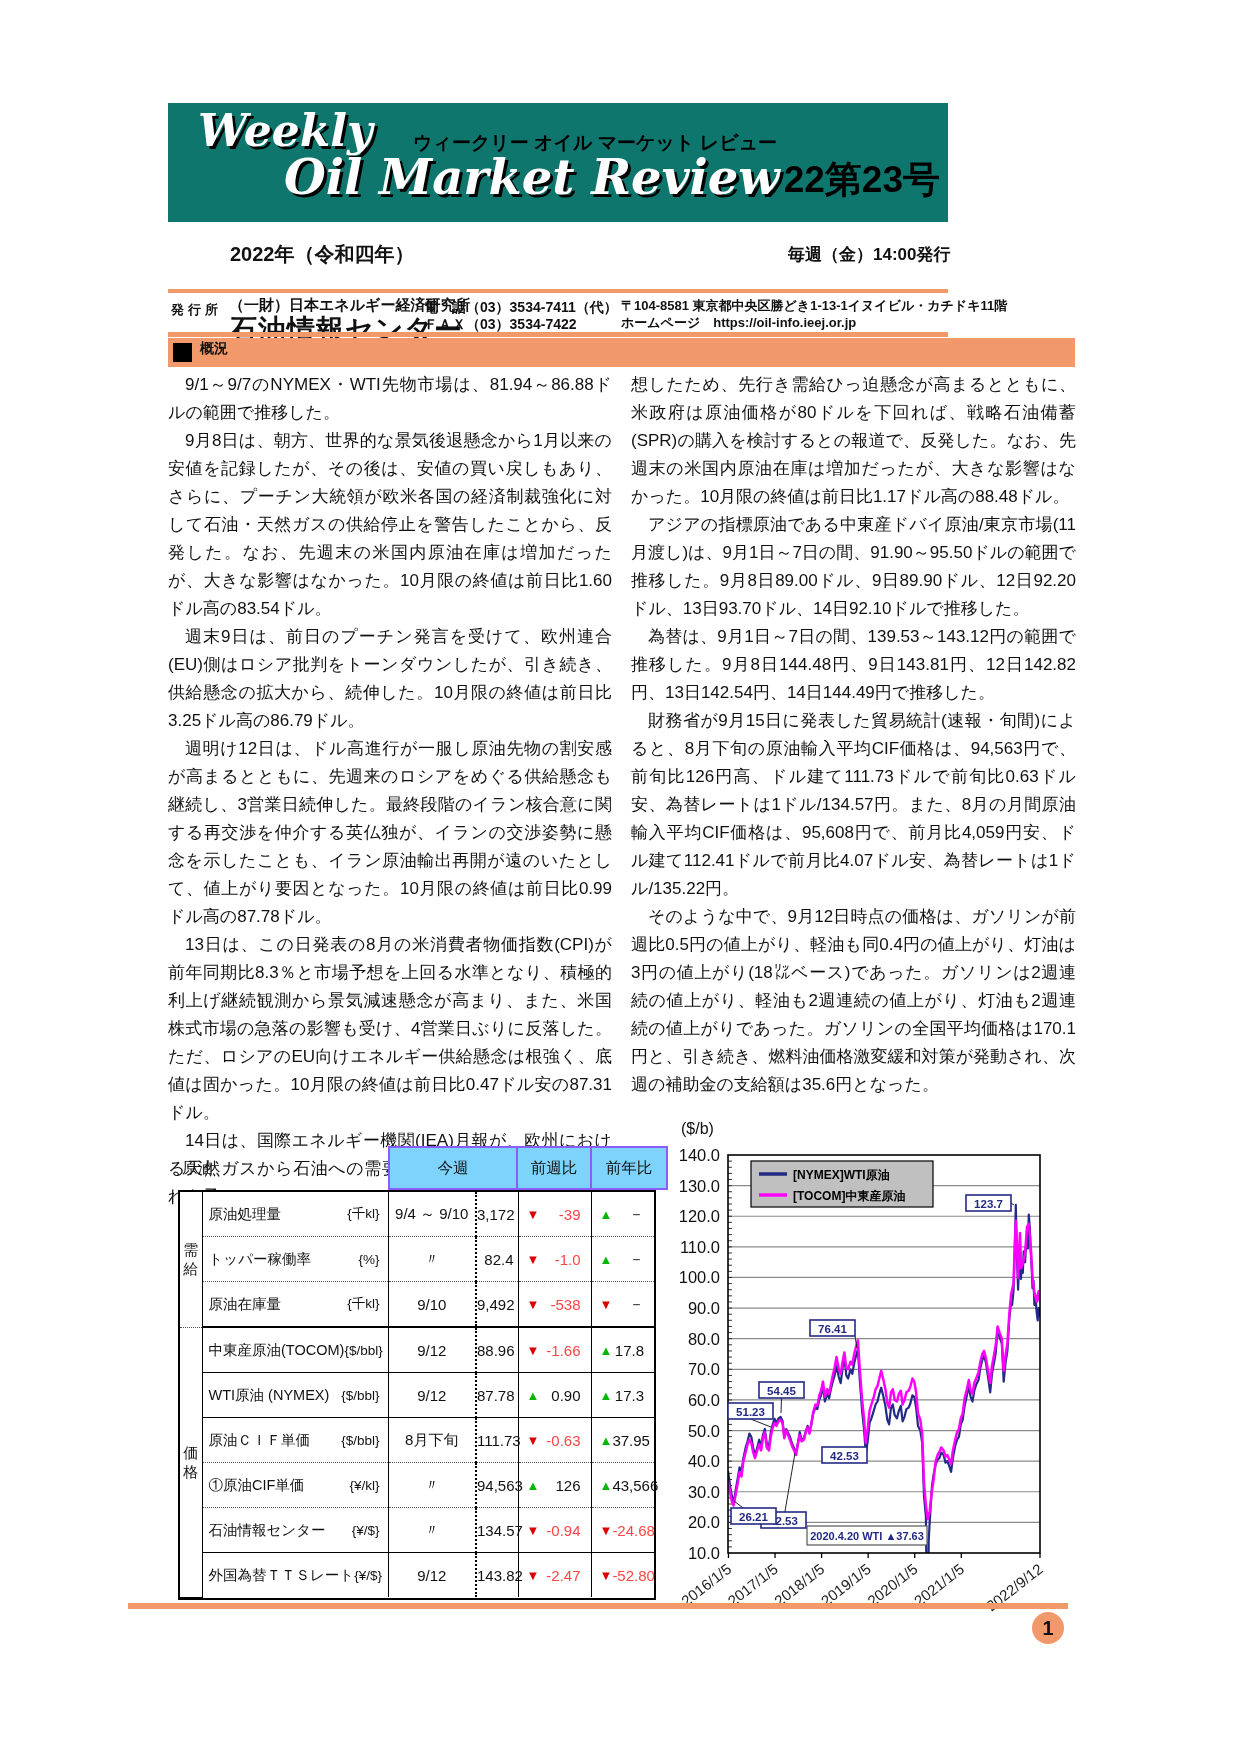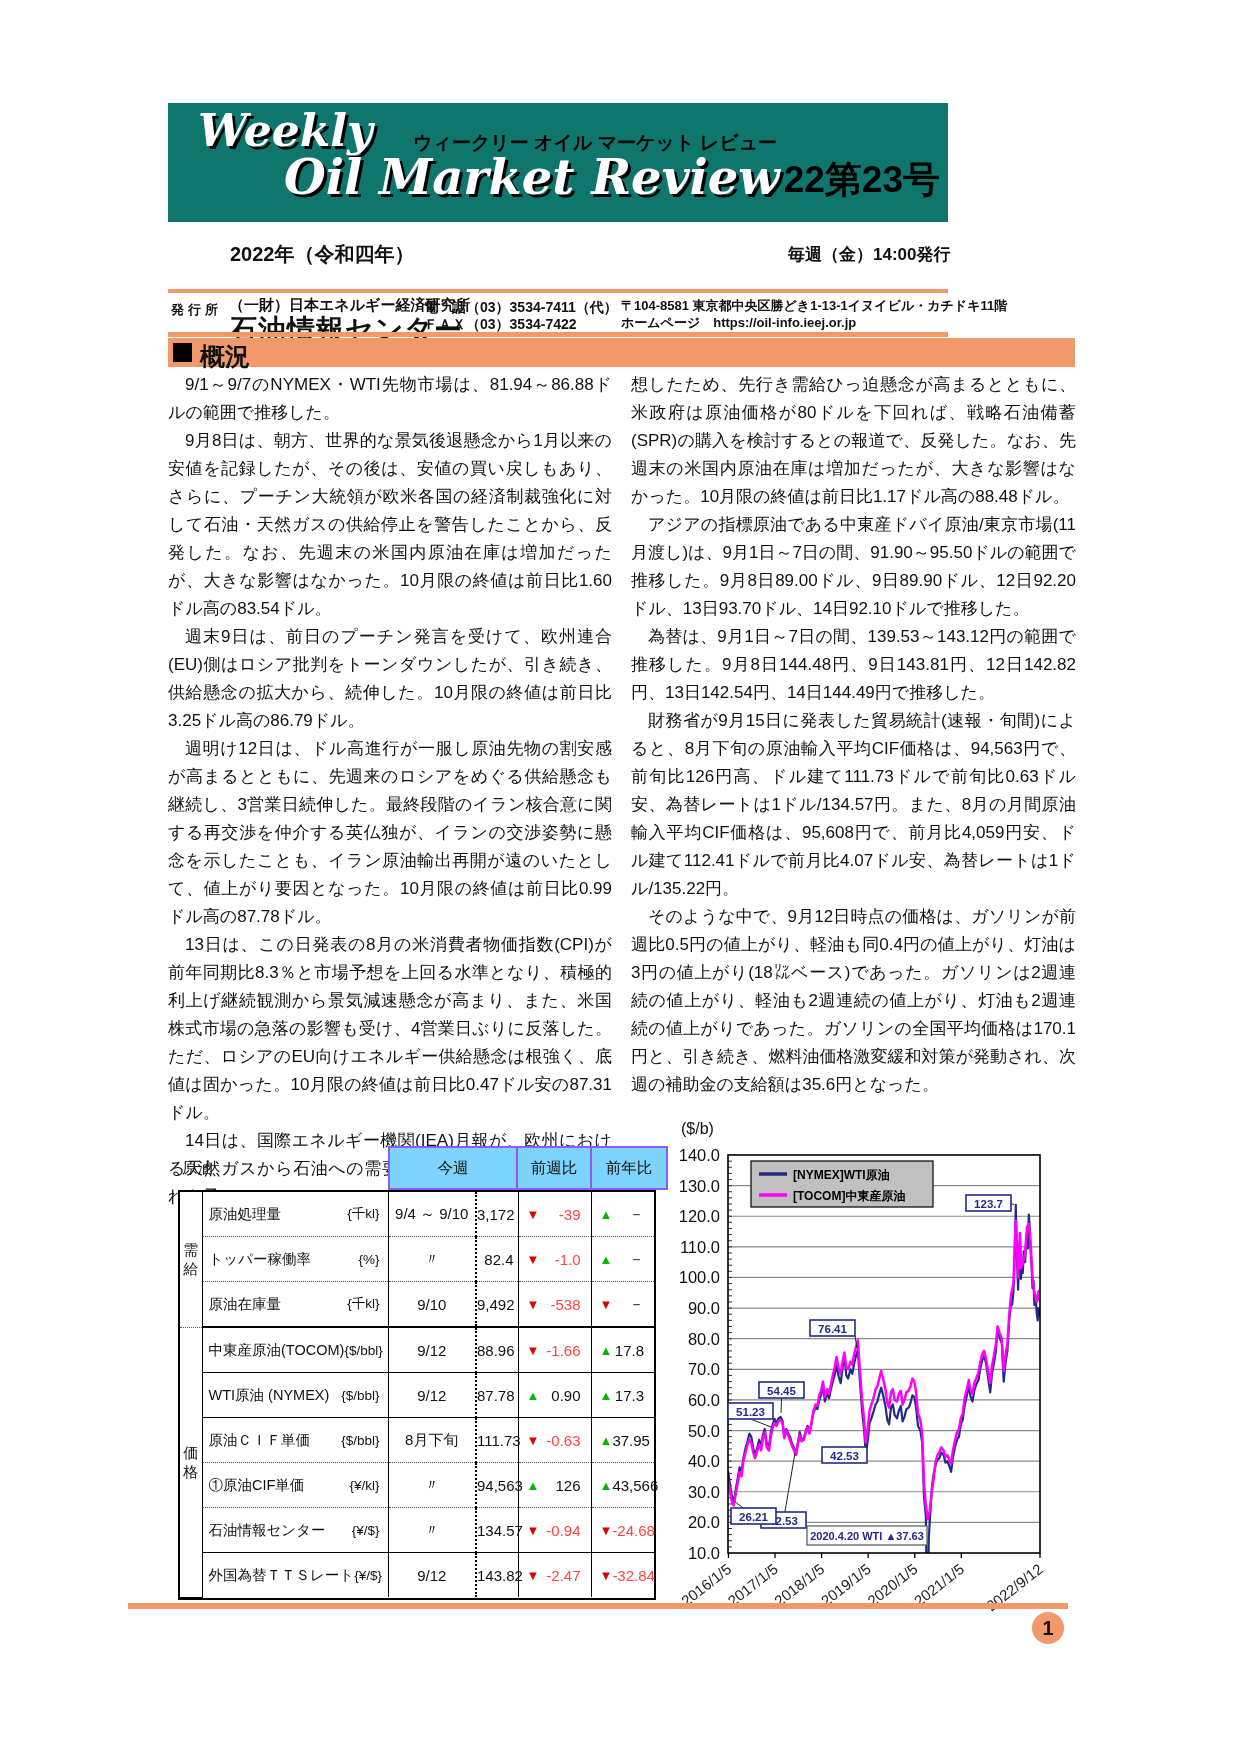--- a/index.html
+++ b/index.html
@@ -26,21 +26,21 @@
   #pub-label{left:171px;top:301px;font-size:13px;letter-spacing:4px;}
   #pub-org{left:229px;top:296px;font-size:15px;}
   #pub-center{left:229px;top:311px;font-size:28px;letter-spacing:1px;}
   #pub-tel{left:424px;top:299px;font-size:14px;}
   #pub-fax{left:424px;top:316px;font-size:14px;}
   #pub-addr{left:621px;top:297px;font-size:13px;}
   #pub-home{left:621px;top:314px;font-size:13px;}
   
   #secbar{left:168px;top:338px;width:907px;height:29px;background:#F2996C;}
   #secmark{left:5px;top:5px;width:19px;height:19px;background:#000;}
-  #sectitle{left:32px;top:2px;font-size:25px;font-weight:bold;}
+  #sectitle{left:32px;top:2px;font-size:14px;font-weight:bold;}
   
   .col{font-size:17px;line-height:28px;text-align:justify;}
   #col-left{left:168px;top:371px;width:444px;}
   #col-right{left:631px;top:371px;width:445px;}
   .para{margin:0;text-indent:1em;}
   .para.noindent{text-indent:0;}
   
   #table-head{left:178px;top:1146px;width:478px;height:44px;font-size:15.5px;}
   #tcorner{left:4px;top:12px;font-size:15.5px;}
   .hbox{position:absolute;top:0;height:44px;border:2px solid #8b5cf6;box-sizing:border-box;
@@ -333,21 +333,21 @@
             <td class="vcell">143.82</td>
             <td class="ccell wow">
               <div class="in">
                 <span class="tri down">▼</span>
                 <span class="cval neg">-2.47</span>
               </div>
             </td>
             <td class="ccell yoy">
               <div class="in">
                 <span class="tri down">▼</span>
-                <span class="cval neg">-32.84</span>
+                <span class="cval neg">-52.80</span>
               </div>
             </td>
           </tr>
         </tbody>
     </table>
   </div>
 
   <div class="abs" id="chart">
     <svg id="chart-svg" width="440" height="540" xmlns="http://www.w3.org/2000/svg">
         <defs>

